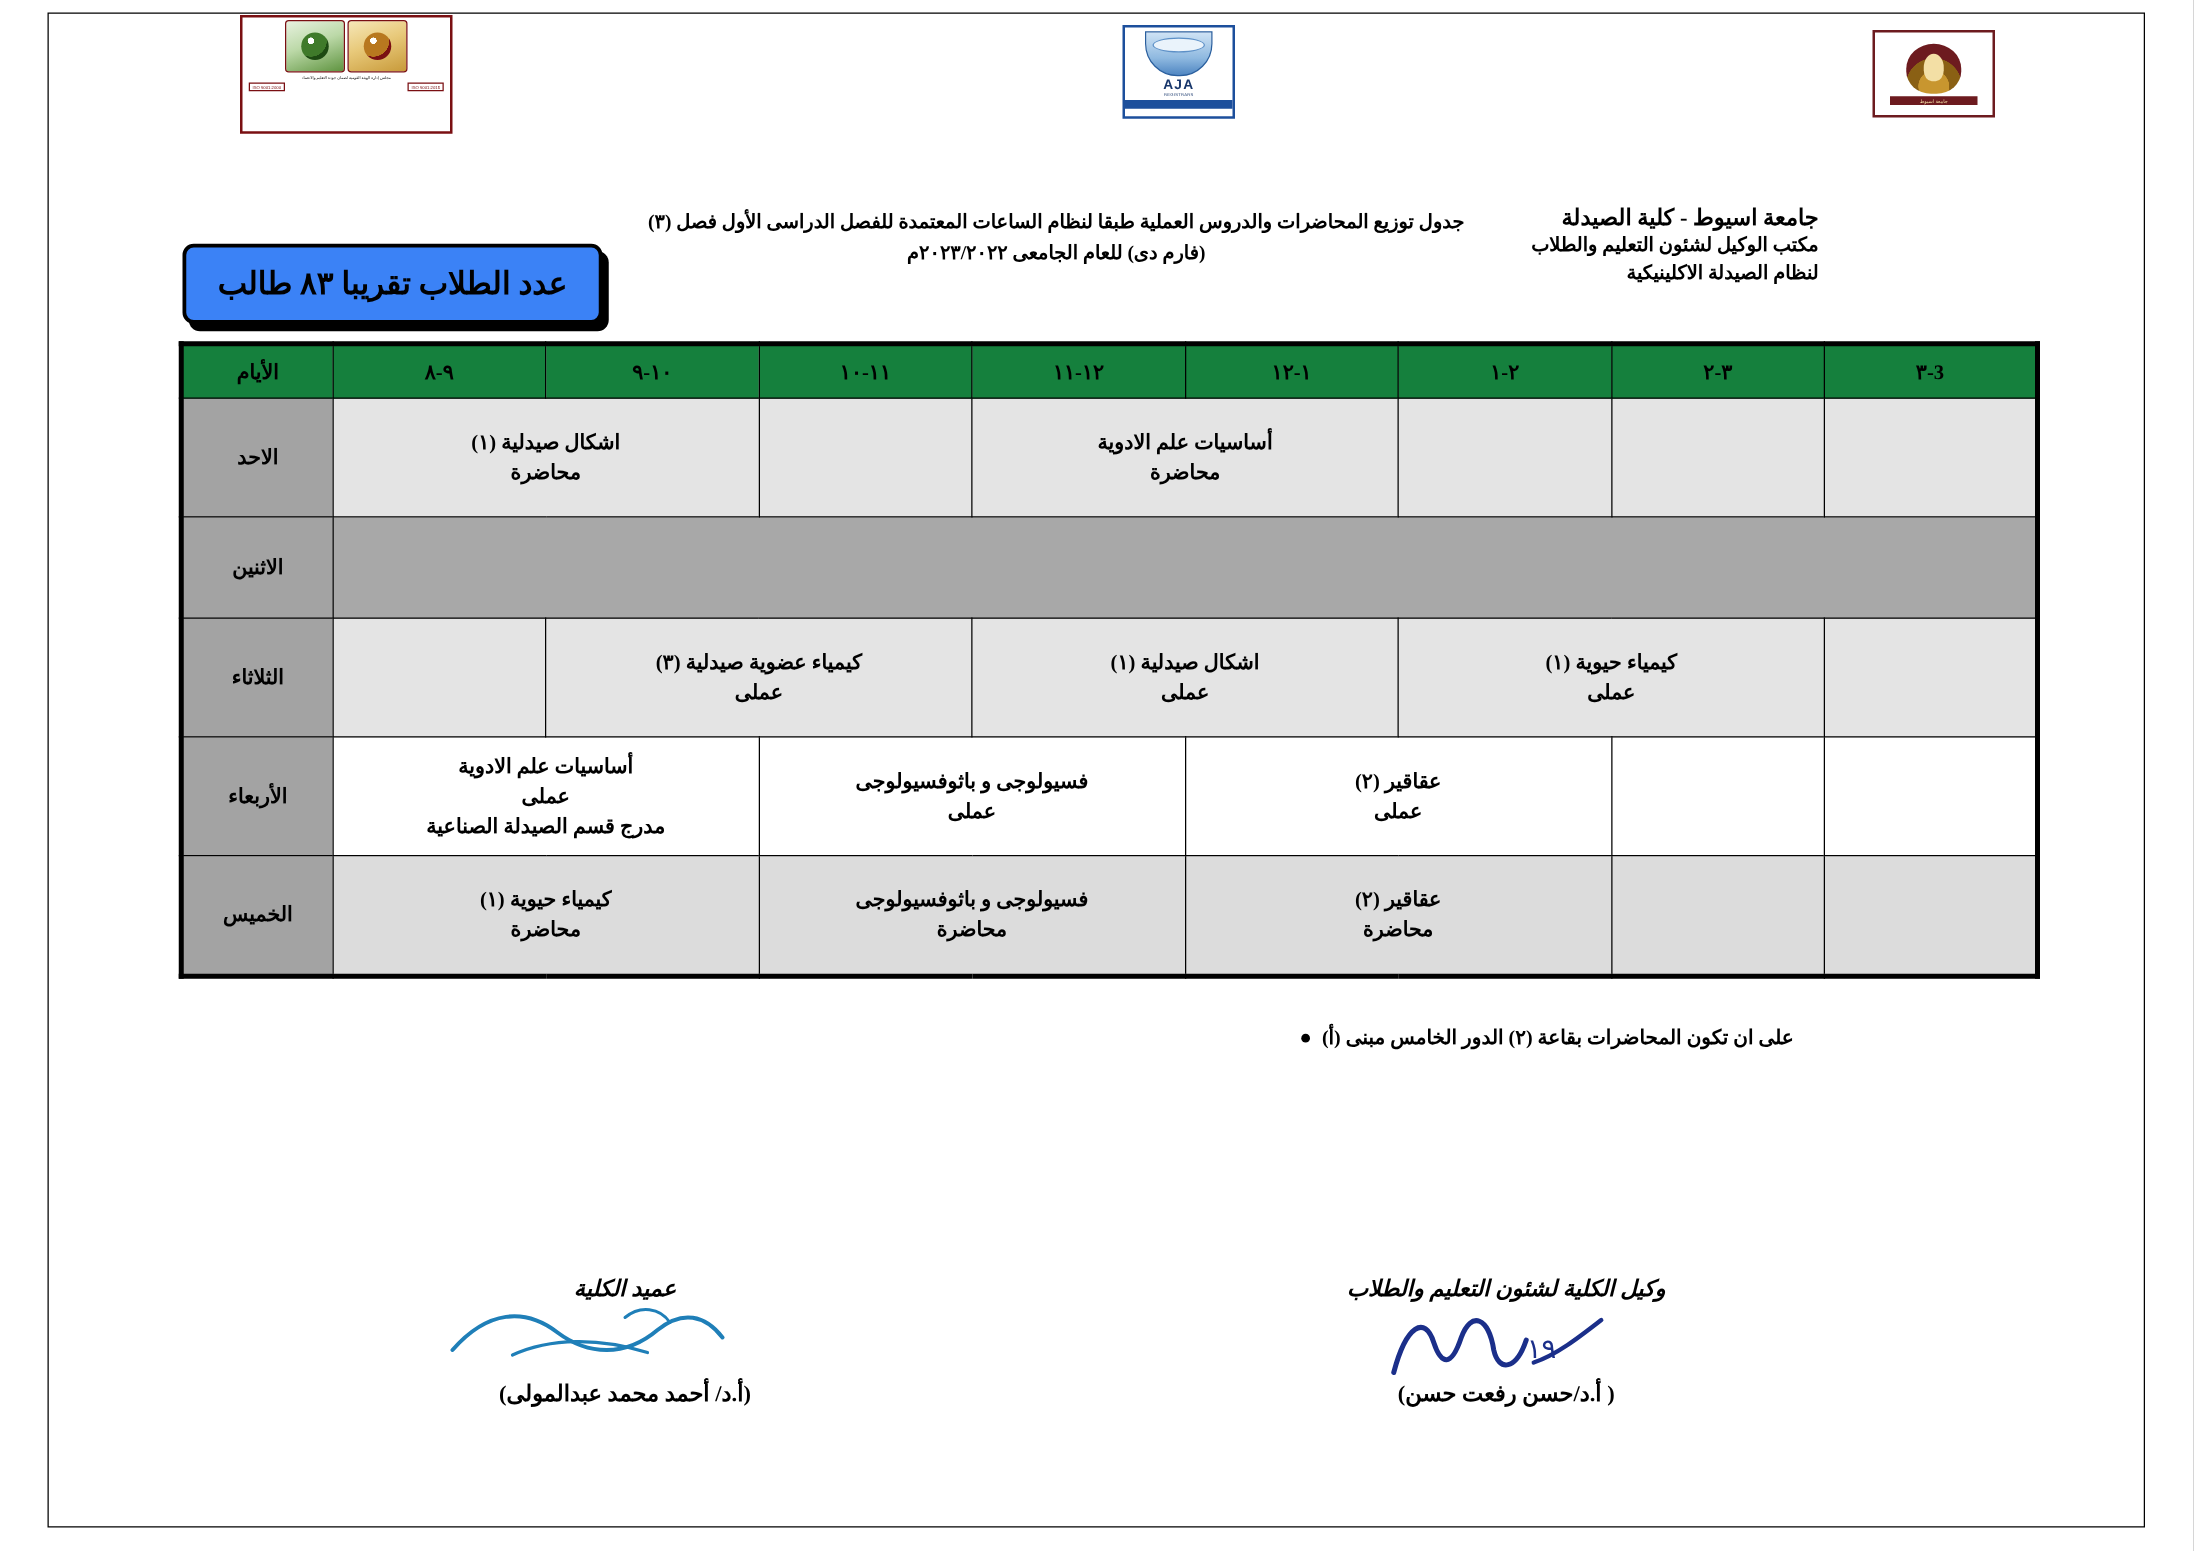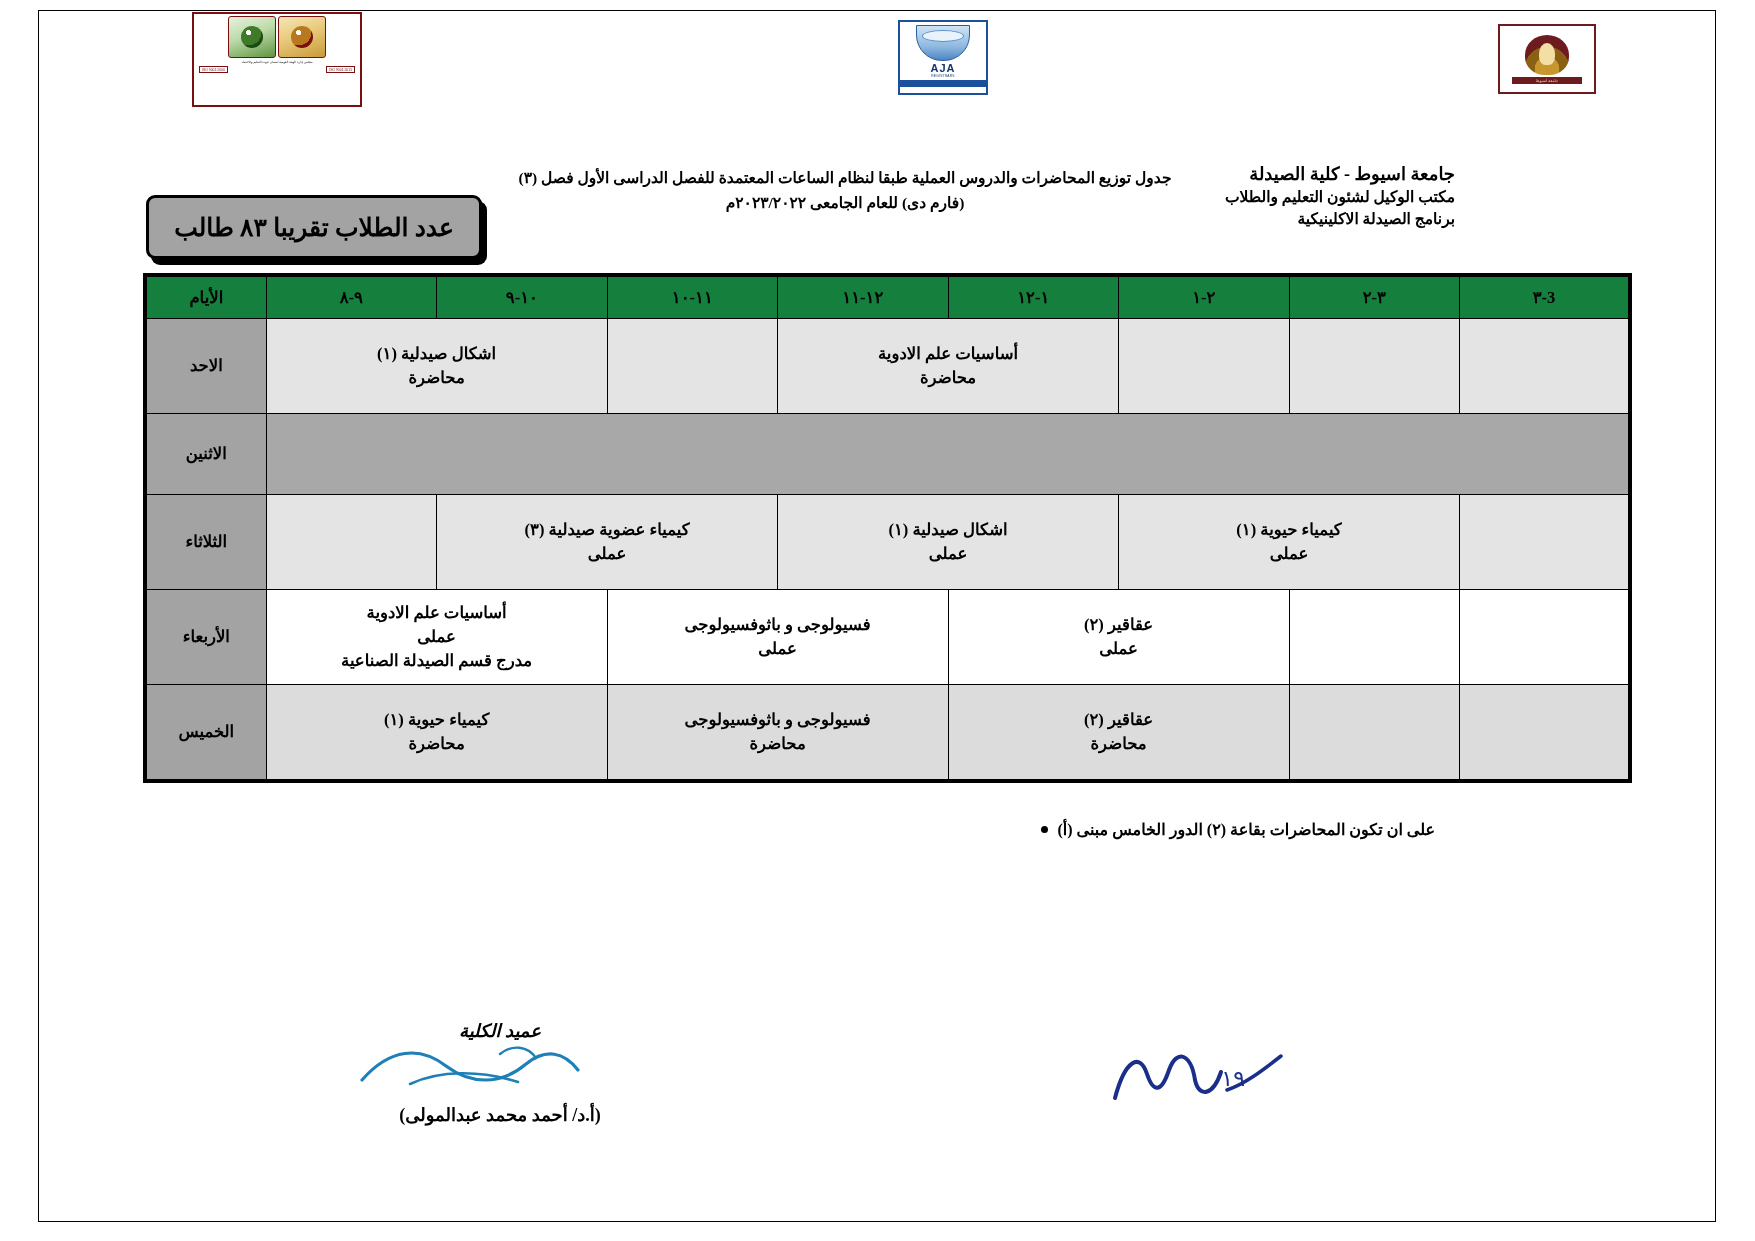--- a/index.html
+++ b/index.html
@@ -199,21 +199,21 @@
   }
   #students-badge {
     position: absolute;
     left: 146px;
     top: 195px;
     width: 330px;
     height: 58px;
     border: 3px solid #000;
     border-radius: 9px;
     box-shadow: 5px 6px 0 #000;
-    background: #a3a3a3;
+    background: #3b82f6;
     display: flex;
     align-items: center;
     justify-content: center;
     direction: rtl;
     font-size: 25px;
     font-weight: bold;
     letter-spacing: .5px;
   }
 
   
@@ -317,21 +317,21 @@
   <div class="logo-box" id="logo-right">
     <div class="logo-right-frame">
       <div class="univ-emblem"></div>
       <div class="univ-band">جامعة اسيوط</div>
     </div>
   </div>
 
   <div id="header-right">
     <div class="line1">جامعة اسيوط - كلية الصيدلة</div>
     <div class="line2">مكتب الوكيل لشئون التعليم والطلاب</div>
-    <div class="line3">برنامج الصيدلة الاكلينيكية</div>
+    <div class="line3">لنظام الصيدلة الاكلينيكية</div>
   </div>
 
   <div id="header-center">جدول توزيع المحاضرات والدروس العملية طبقا لنظام الساعات المعتمدة للفصل الدراسى الأول فصل (٣) (فارم دى) للعام الجامعى ٢٠٢٣/٢٠٢٢م</div>
 
   <div id="students-badge">عدد الطلاب تقريبا ٨٣  طالب</div>
 
   <table id="timetable">
     <colgroup>
       <col class="col-slot">
         <col class="col-slot">
@@ -429,20 +429,24 @@
           <td class="daycell">الخميس</td>
         </tr>
       </tbody>
   </table>
 
   <div id="note">
     <span>على ان تكون المحاضرات بقاعة (٢) الدور الخامس مبنى (أ)</span>
     <span class="bullet"></span>
   </div>
 
+  <div class="sig-block" id="sig-right">
+    <div class="sig-title">وكيل الكلية لشئون التعليم والطلاب</div>
+    <div class="sig-name">( أ.د/حسن رفعت حسن)</div>
+  </div>
   <div class="sig-mark" id="mark-right">
     <svg class="scribble" viewBox="0 0 230 70" xmlns="http://www.w3.org/2000/svg">
       <path d="M20 58 C30 20, 45 12, 52 34 C58 52, 66 54, 74 30 C82 8, 96 14, 100 40 C104 58, 118 56, 126 32" fill="none" stroke="#1b2f8a" stroke-width="4" stroke-linecap="round"></path>
       <path d="M132 50 C150 44, 168 30, 186 16" fill="none" stroke="#1b2f8a" stroke-width="3.5" stroke-linecap="round"></path>
       <text x="150" y="46" font-family="Liberation Serif, serif" font-size="22" fill="#1b2f8a">١٩</text>
     </svg>
   </div>
 
   <div class="sig-block" id="sig-left">
     <div class="sig-title">عميد الكلية</div>

